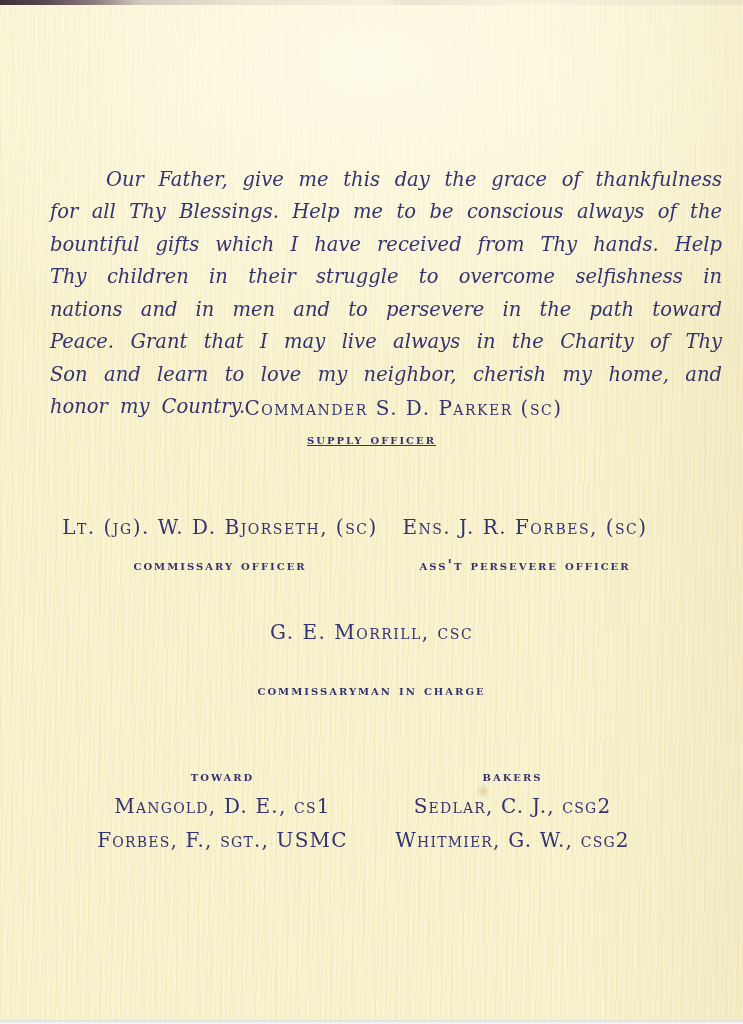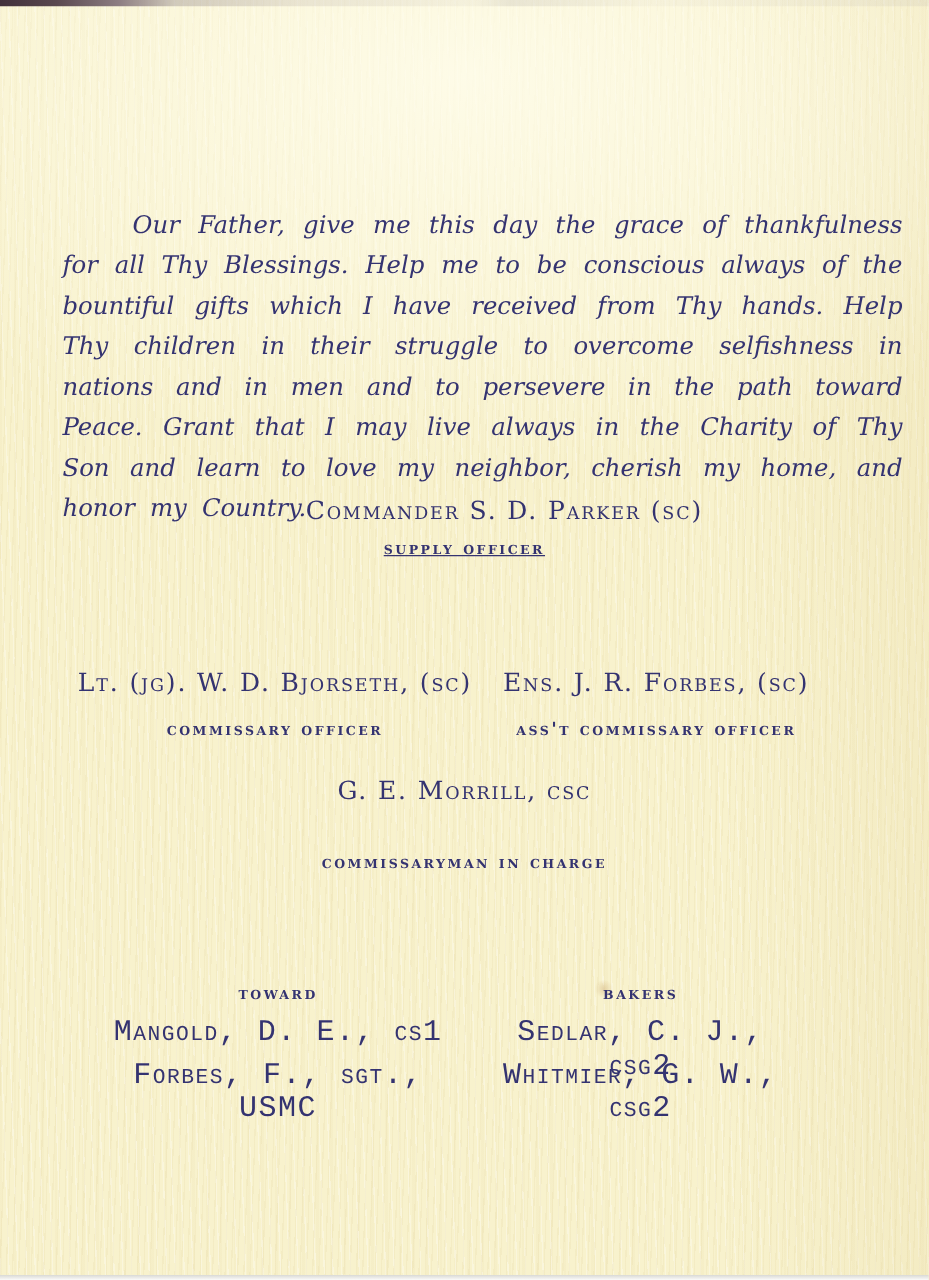--- a/index.html
+++ b/index.html
@@ -57,32 +57,30 @@
     margin-left: 14px;
   }
   .abs-center {
     position: absolute;
     left: 0; width: 100%;
     text-align: center;
   }
   .abs-block {
     position: absolute;
     text-align: center;
-    margin-top: 19px;
   }
   .name {
     font-variant: small-caps;
     letter-spacing: 1.5px;
     font-size: 20px;
   }
   .name-sm {
     font-variant: small-caps;
     letter-spacing: 1.2px;
-    font-size: 24px;
-    font-family: Liberation Mono, monospace;
+    font-size: 20px;
   }
   .title-label {
     font-variant: small-caps;
     letter-spacing: 2px;
     font-size: 14.5px;
     font-weight: bold;
   }
   .pos-commander   { top: 396px; padding-left: 32px; }
   .pos-supply      { top: 430px; text-decoration: underline; }
   .pos-left-name   { left: 40px;  top: 515px; width: 360px; }
@@ -105,21 +103,21 @@
 <div class="smudge"></div>
 
 <p class="prayer">Our Father, give me this day the grace of thankfulness for all Thy Blessings. Help me to be conscious always of the bountiful gifts which I have received from Thy hands. Help Thy children in their struggle to overcome selfishness in nations and in men and to persevere in the path toward Peace. Grant that I may live always in the Charity of Thy Son and learn to love my neighbor, cherish my home, and honor my Country.</p>
 
 <div class="abs-center name pos-commander">Commander S. D. Parker (sc)</div>
 <div class="abs-center title-label pos-supply">supply officer</div>
 
 <div class="abs-block name pos-left-name">Lt. (jg). W. D. Bjorseth, (sc)</div>
 <div class="abs-block name pos-right-name">Ens. J. R. Forbes, (sc)</div>
 <div class="abs-block title-label pos-left-title">commissary officer</div>
-<div class="abs-block title-label pos-right-title">ass't commissary officer</div>
+<div class="abs-block title-label pos-right-title">ass't persevere officer</div>
 
 <div class="abs-center name pos-morrill">G. E. Morrill, csc</div>
 <div class="abs-center title-label pos-incharge">commissaryman in charge</div>
 
 <div class="abs-block title-label pos-chefs-h">toward</div>
 <div class="abs-block title-label pos-bakers-h">bakers</div>
 
 <div class="abs-block name-sm pos-chefs-0">Mangold, D. E., cs1</div>
 <div class="abs-block name-sm pos-bakers-0">Sedlar, C. J., csg2</div>
 <div class="abs-block name-sm pos-chefs-1">Forbes, F., sgt., USMC</div>

